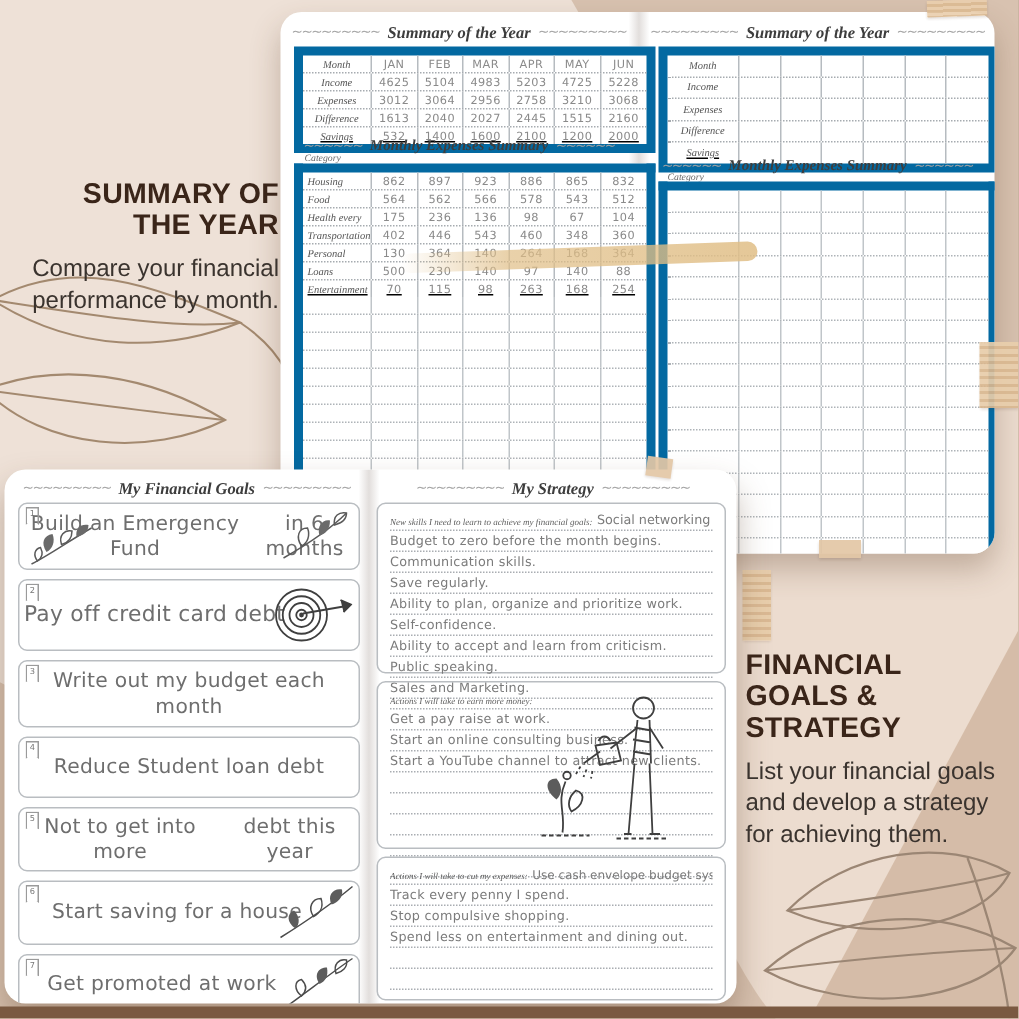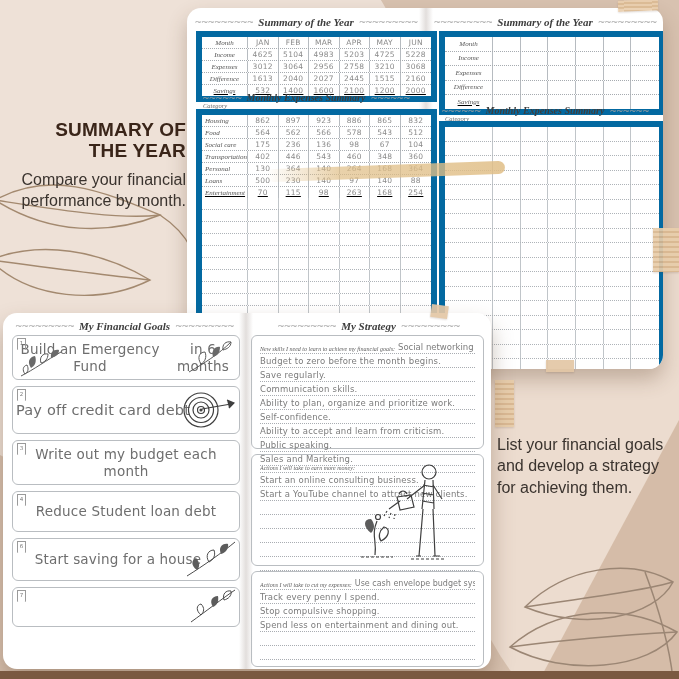--- a/index.html
+++ b/index.html
@@ -184,21 +184,21 @@
             <div class="c lbl" style="justify-content:flex-start;padding-left:3px">Food</div>
             <div class="c val">564</div>
             <div class="c val">562</div>
             <div class="c val">566</div>
             <div class="c val">578</div>
             <div class="c val">543</div>
             <div class="c val">512</div>
           </div>
 
           <div class="t-row">
-            <div class="c lbl" style="justify-content:flex-start;padding-left:3px">Social care</div>
+            <div class="c lbl" style="justify-content:flex-start;padding-left:3px">Health every</div>
             <div class="c val">175</div>
             <div class="c val">236</div>
             <div class="c val">136</div>
             <div class="c val">98</div>
             <div class="c val">67</div>
             <div class="c val">104</div>
           </div>
 
           <div class="t-row">
             <div class="c lbl" style="justify-content:flex-start;padding-left:3px">Transportation</div>
@@ -659,34 +659,40 @@
       <div class="gbox" style="height:43px">
         <span class="ribbon">3</span>
         <span class="gtext">Write out my budget each month</span>
       </div>
 
       <div class="gbox" style="height:39px">
         <span class="ribbon">4</span>
         <span class="gtext">Reduce Student loan debt</span>
       </div>
 
+      <div class="gbox" style="height:41px">
+        <span class="ribbon">5</span>
+        <span class="gtext">Not to get into more</span>
+        <span class="gtext">debt this year</span>
+      </div>
 
       <div class="gbox" style="height:41px">
         <span class="ribbon">6</span>
         <span class="gtext" style="margin-right:16px">Start saving for a house</span>
         <svg class="doodle" style="right:2px;top:1px" width="52" height="38" viewBox="0 0 52 38" stroke="#4c4c4c" stroke-width="1" fill="none">
           <path d="M2 36 C18 26 38 12 50 2"></path>
           <path d="M12 30 C6 26 6 20 11 18 C15 22 15 27 12 30 Z" fill="#5c5c5c" stroke="none"></path>
           <path d="M24 22 C20 16 23 10 29 10 C31 16 28 20 24 22 Z"></path>
           <path d="M36 14 C33 8 37 3 43 4 C44 9 40 13 36 14 Z" fill="#5c5c5c" stroke="none"></path>
         </svg>
       </div>
 
       <div class="gbox" style="height:38px">
         <span class="ribbon">7</span>
+        <span class="gtext" style="margin-right:36px">Get promoted at work</span>
         <svg class="doodle" style="right:2px;top:0" width="48" height="36" viewBox="0 0 48 36" stroke="#4c4c4c" stroke-width="1" fill="none">
           <path d="M2 34 C16 24 34 10 46 2"></path>
           <path d="M12 27 C7 23 7 17 12 16 C16 20 15 24 12 27 Z"></path>
           <path d="M24 19 C20 13 23 8 29 8 C30 14 28 17 24 19 Z" fill="#5c5c5c" stroke="none"></path>
           <path d="M35 12 C33 6 37 2 42 3 C43 8 39 11 35 12 Z"></path>
         </svg>
       </div>
     </div>
 
     <div class="band" style="left:243px;top:7px;width:245px">
@@ -696,37 +702,38 @@
     </div>
 
     <section class="sbox" style="top:22px;height:114px">
       <div class="s-line">
         <span class="prompt">New skills I need to learn to achieve my financial goals:</span>
         <span class="ans">Social networking</span>
       </div>
       <div>
 
       <div class="s-line hand">Budget to zero before the month begins.</div>
+          <div class="s-line hand">Communication skills.</div>
           <div class="s-line hand">Save regularly.</div>
-          <div class="s-line hand">Communication skills.</div>
           <div class="s-line hand">Ability to plan, organize and prioritize work.</div>
           <div class="s-line hand">Self-confidence.</div>
           <div class="s-line hand">Ability to accept and learn from criticism.</div>
           <div class="s-line hand">Public speaking.</div>
           <div class="s-line hand">Sales and Marketing.</div>
         </div>
     </section>
 
     <section class="sbox" style="top:141px;height:112px">
       <div class="s-line">
         <span class="prompt">Actions I will take to earn more money:</span>
         <span class="ans"></span>
       </div>
       <div>
 
+      <div class="s-line hand">Get a pay raise at work.</div>
           <div class="s-line hand">Start an online consulting business.</div>
           <div class="s-line hand">Start a YouTube channel to attract new clients.</div>
         </div>
       <div class="s-line"></div>
       <div class="s-line"></div>
       <div class="s-line"></div>
       <div class="s-line"></div>
       <div class="s-line"></div>
       <svg class="doodle" style="right:22px;top:8px" width="120" height="100" viewBox="0 0 120 100" stroke="#3f3f3f" stroke-width="1.2" fill="none">
         <circle cx="88" cy="9" r="7"></circle>
@@ -761,17 +768,18 @@
     </section>
   </div>
 
   <div class="tape" style="left:431px;top:305px;width:17px;height:13px;transform:rotate(8deg)"></div>
 
   <div class="callout co-left">
     <h2>SUMMARY OF THE YEAR</h2>
     <p>Compare your financial performance by month.</p>
   </div>
   <div class="callout co-right">
+    <h2>FINANCIAL GOALS &amp; STRATEGY</h2>
     <p>List your financial goals and develop a strategy for achieving them.</p>
   </div>
 
   <div class="strip"></div>
 </div>
 
 </body></html>

